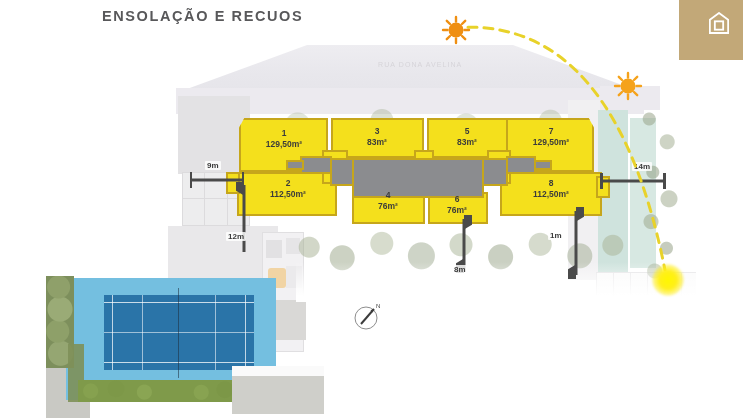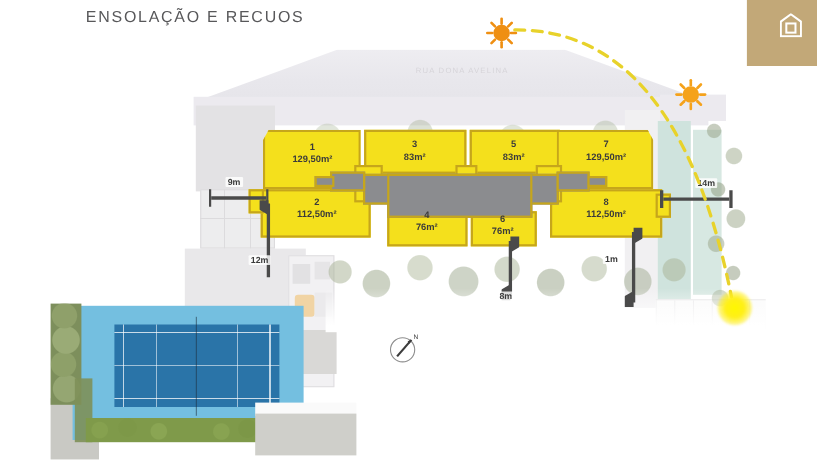--- a/index.html
+++ b/index.html
@@ -1,21 +1,21 @@
 <!DOCTYPE html>
 <html><head>
 <meta charset="utf-8">
 <style>
   html,body{margin:0;padding:0;background:#fff;}
   body{width:743px;height:418px;overflow:hidden;font-family:"Liberation Sans",sans-serif;}
   #stage{position:relative;width:743px;height:418px;background:#ffffff;overflow:hidden;}
 
   
-  .title{position:absolute;left:78px;top:8px;font-size:14.5px;letter-spacing:1.6px;
-         color:#58585a;font-weight:400;white-space:nowrap;}
+  .title{position:absolute;left:102px;top:8px;font-size:14.5px;letter-spacing:1.6px;
+         color:#58585a;font-weight:700;white-space:nowrap;}
 
   
   .siteplan{position:absolute;left:0;top:0;width:743px;height:418px;}
 
   .block{position:absolute;}
 
   
   .roof-top{left:176px;top:45px;width:468px;height:48px;
             background:linear-gradient(180deg,#eeedf1 0%,#e8e7ec 60%,#e6e5ea 100%);
             clip-path:polygon(28% 0%,72% 0%,100% 100%,0% 100%);}

